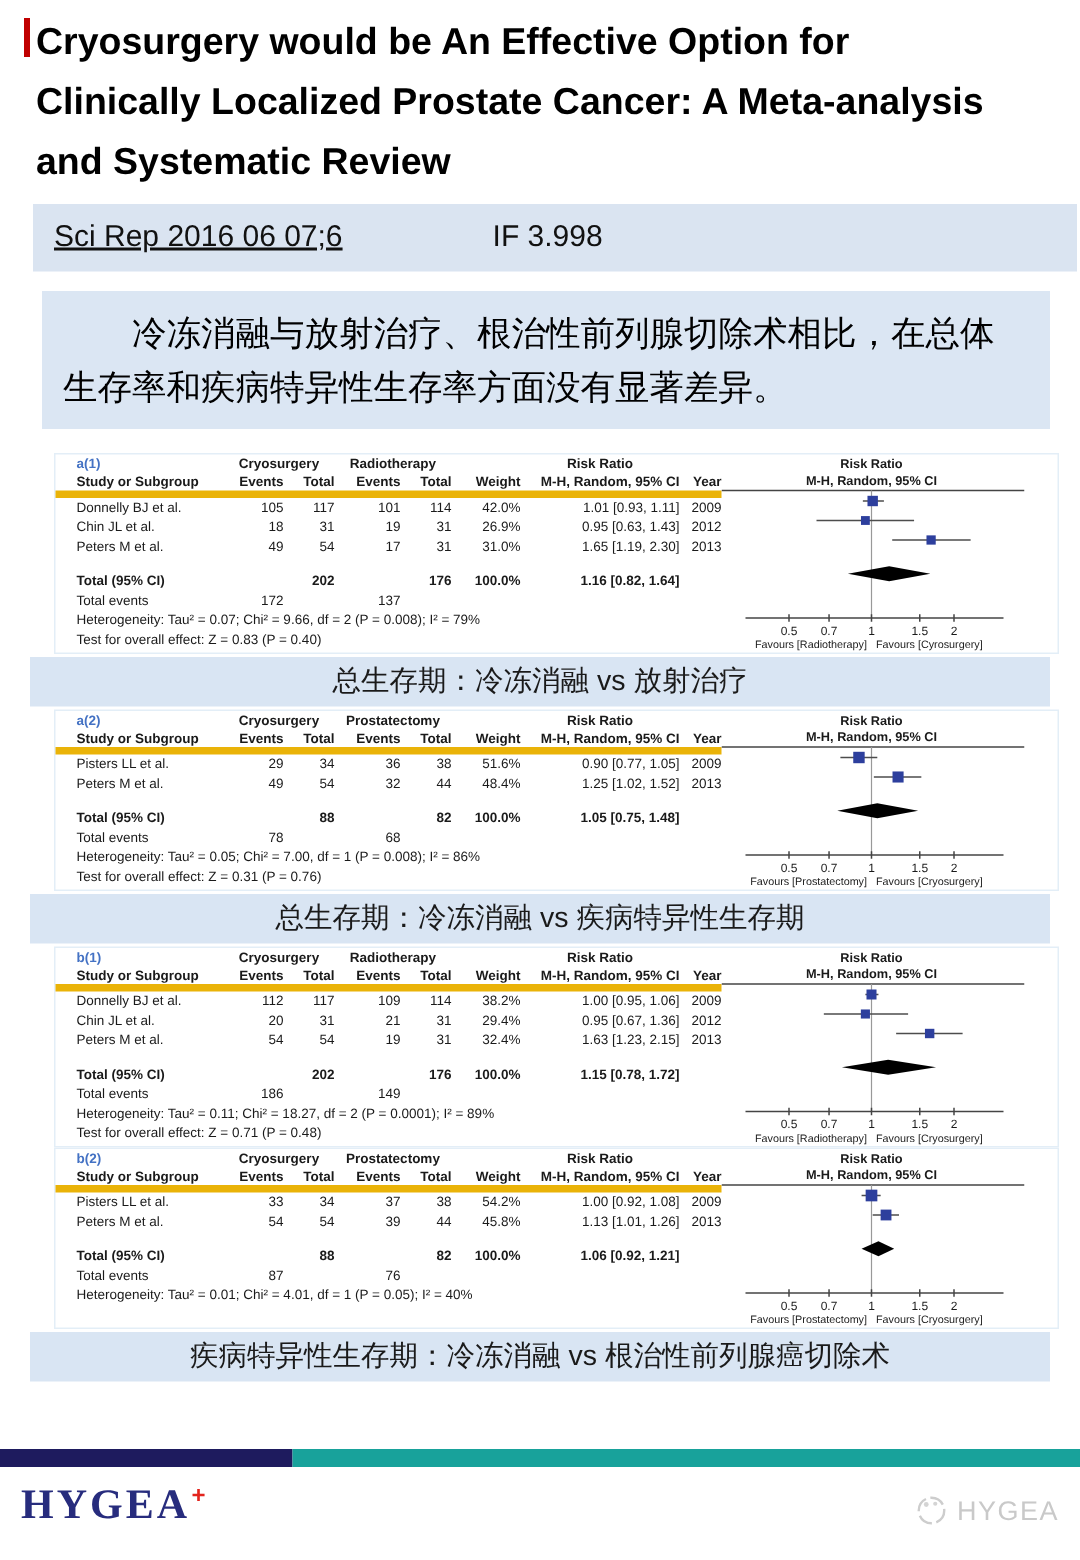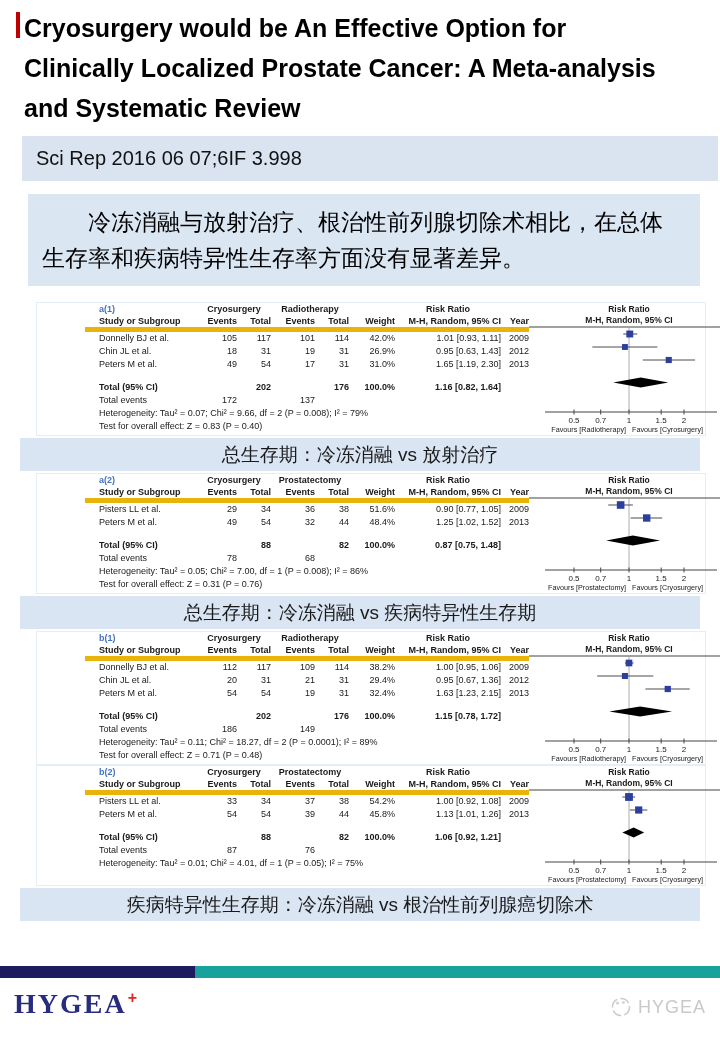--- a/index.html
+++ b/index.html
@@ -6,31 +6,31 @@
   body{width:720px;height:1040px;position:relative;background:#ffffff;overflow:hidden;
        font-family:"Liberation Sans",sans-serif;}
 
   
   .red-accent{position:absolute;left:16px;top:12px;width:4px;height:26px;background:#c00000;}
   .slide-title{margin:8px 8px 0 24px;font-size:25px;font-weight:bold;color:#000;line-height:40px;}
 
   
   .journal-bar{margin:8px 2px 0 22px;height:45px;background:#dae4f1;display:flex;align-items:center;
                font-size:20px;color:#111;padding-left:14px;}
-  .journal-bar .ref{}
+  .journal-bar .ref{margin-right:100px;text-decoration:underline;}
 
   
   .summary-box{margin:13px 20px 0 28px;background:#dbe6f3;padding:10px 14px;font-size:23px;
                color:#000;line-height:36px;}
   .summary-box .l1{text-indent:2em;}
 
   
   #plots{margin-top:16px;}
   .plot-block{margin:0 14px 0 36px;display:flex;align-items:flex-start;background:#fff;
-              border:1px solid #e3eef7;padding-left:48px;}
+              border:1px solid #e3eef7;}
   .ftable{width:444px;flex:0 0 444px;}
   .frow{display:grid;grid-template-columns:112px 40px 34px 44px 34px 46px 106px 28px;}
   .frow .c{font-size:9px;line-height:13px;height:13px;color:#1a1a1a;white-space:nowrap;overflow:visible;}
   .fgroup .c,.fhead .c{line-height:12px;height:12px;font-weight:bold;}
   .fhead{border-bottom:5px solid #eab308;}
   .fspacer{height:10px;}
   .c.left{text-align:left;padding-left:14px;}
   .c.right{text-align:right;}
   .c.center{text-align:center;}
   .c.bold{font-weight:bold;}
@@ -220,21 +220,21 @@
           <div class="c right">48.4%</div>
           <div class="c right">1.25 [1.02, 1.52]</div>
           <div class="c right">2013</div>
         </div>
         <div class="fspacer"></div>
         <div class="frow fdata">
           <div class="c left bold" style="grid-column: 1;">Total (95% CI)</div>
           <div class="c right bold" style="grid-column: 3;">88</div>
           <div class="c right bold" style="grid-column: 5;">82</div>
           <div class="c right bold" style="grid-column: 6;">100.0%</div>
-          <div class="c right bold" style="grid-column: 7;">0.87 [0.75, 1.48]</div>
+          <div class="c right bold" style="grid-column: 7;">1.05 [0.75, 1.48]</div>
         </div>
         <div class="frow fdata">
           <div class="c left" style="grid-column: 1;">Total events</div>
           <div class="c right" style="grid-column: 2;">78</div>
           <div class="c right" style="grid-column: 4;">68</div>
         </div>
         <div class="frow fdata">
           <div class="c span-all" style="grid-column: 1 / -1;">Heterogeneity: Tau² = 0.05; Chi² = 7.00, df = 1 (P = 0.008); I² = 86%</div>
         </div>
         <div class="frow fdata">
@@ -409,21 +409,21 @@
           <div class="c right bold" style="grid-column: 5;">82</div>
           <div class="c right bold" style="grid-column: 6;">100.0%</div>
           <div class="c right bold" style="grid-column: 7;">1.06 [0.92, 1.21]</div>
         </div>
         <div class="frow fdata">
           <div class="c left" style="grid-column: 1;">Total events</div>
           <div class="c right" style="grid-column: 2;">87</div>
           <div class="c right" style="grid-column: 4;">76</div>
         </div>
         <div class="frow fdata">
-          <div class="c span-all" style="grid-column: 1 / -1;">Heterogeneity: Tau² = 0.01; Chi² = 4.01, df = 1 (P = 0.05); I² = 75%</div>
+          <div class="c span-all" style="grid-column: 1 / -1;">Heterogeneity: Tau² = 0.01; Chi² = 4.01, df = 1 (P = 0.05); I² = 40%</div>
         </div>
       </div>
       <svg class="fplot" width="202" height="119" viewBox="0 0 202 119">
         <text x="100" y="9" class="pt">Risk Ratio</text>
         <text x="100" y="20" class="pt">M-H, Random, 95% CI</text>
         <line x1="0" y1="24" x2="202" y2="24" class="hl"></line>
         <line x1="100" y1="24" x2="100" y2="96" class="cl"></line>
         <line x1="16" y1="96" x2="188" y2="96" class="ax"></line>
         <line x1="45" y1="93.5" x2="45" y2="98.5" class="ax"></line>
         <text x="45" y="107" class="tk">0.5</text>

